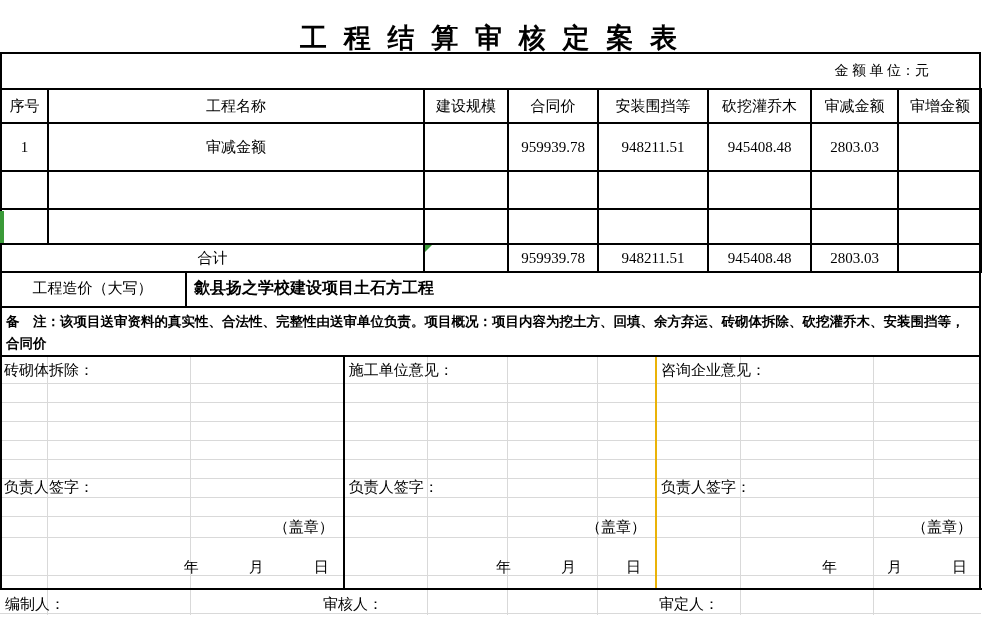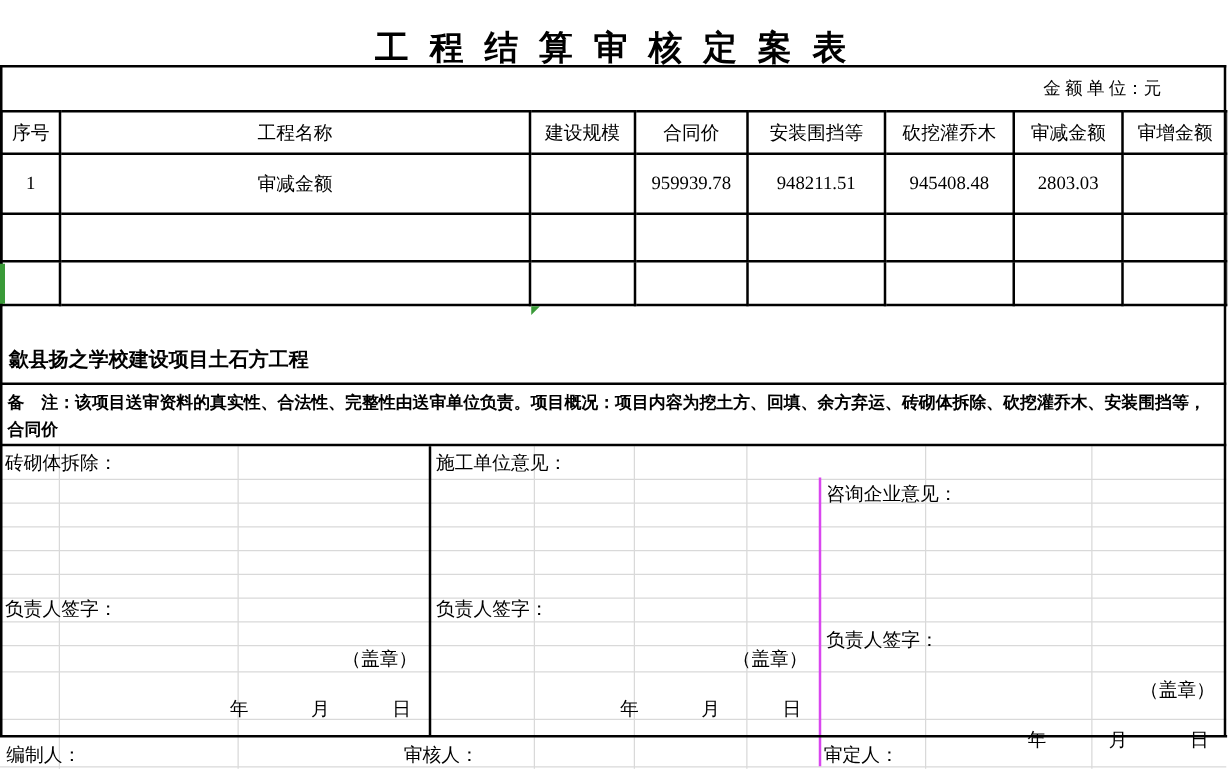--- a/index.html
+++ b/index.html
@@ -25,21 +25,21 @@
   .cost-row{position:absolute;top:271px;left:0;width:981px;height:37px;box-sizing:border-box;border-bottom:2px solid #000;display:flex;z-index:1;}
   .cost-label{width:187px;box-sizing:border-box;border-right:2px solid #000;display:flex;align-items:center;justify-content:center;font-size:15px;}
   .cost-value{flex:1;display:flex;align-items:center;padding-left:7px;font-size:16px;font-weight:bold;}
   
   .remark{position:absolute;top:308px;left:0;width:981px;height:49px;box-sizing:border-box;border-bottom:2px solid #000;padding:3px 6px;font-size:13.5px;font-weight:bold;line-height:22px;z-index:1;}
   
   .opinions{position:absolute;top:357px;left:0;width:981px;height:231px;display:flex;z-index:1;}
   .op-box{position:relative;box-sizing:border-box;height:231px;}
   .op-box.b1{width:347px;}
   .op-box.b2{width:316px;border-left:2px solid #000;}
-  .op-box.b3{width:330px;border-left:2px solid #d946ef;margin-top:25px;}
+  .op-box.b3{width:330px;border-left:2px solid #eab308;}
   .op-title{position:absolute;top:4px;left:4px;font-size:15px;}
   .op-sign{position:absolute;top:121px;left:4px;font-size:15px;}
   .op-seal{position:absolute;top:161px;right:9px;font-size:15px;text-align:center;}
   .op-date{position:absolute;top:192px;right:0;left:0;height:36px;display:flex;align-items:center;justify-content:flex-end;gap:50px;padding-right:14px;font-size:15px;}
   
   .footer{position:absolute;top:588px;left:0;width:982px;height:25px;border-top:2px solid #000;box-sizing:border-box;z-index:1;}
   .footer span{position:absolute;top:5px;font-size:15px;}
   .f1{left:5px;} .f2{left:323px;} .f3{left:627px;margin-left:32px;}
   
   .frame{position:absolute;top:52px;left:0;width:981px;height:536px;box-sizing:border-box;border-left:2px solid #000;border-right:2px solid #000;pointer-events:none;z-index:2;}
@@ -126,24 +126,34 @@
     <tr style="height:35px">
       <td></td>
       <td></td>
       <td></td>
       <td></td>
       <td></td>
       <td></td>
       <td></td>
       <td></td>
     </tr>
+    <tr style="height:28px">
+      <td colspan="2">合计</td>
+      <td></td>
+      <td>959939.78</td>
+      <td>948211.51</td>
+      <td>945408.48</td>
+      <td>2803.03</td>
+      <td></td>
+    </tr>
   </tbody>
     </table>
 
   <div class="cost-row">
+    <div class="cost-label">工程造价（大写）</div>
     <div class="cost-value">歙县扬之学校建设项目土石方工程</div>
   </div>
 
   <div class="remark">
     <div>备　注：该项目送审资料的真实性、合法性、完整性由送审单位负责。项目概况：项目内容为挖土方、回填、余方弃运、砖砌体拆除、砍挖灌乔木、安装围挡等，合同价</div>
   </div>
 
   <div class="opinions">
     <div class="op-box b1">
       <span class="op-title">砖砌体拆除：</span>

